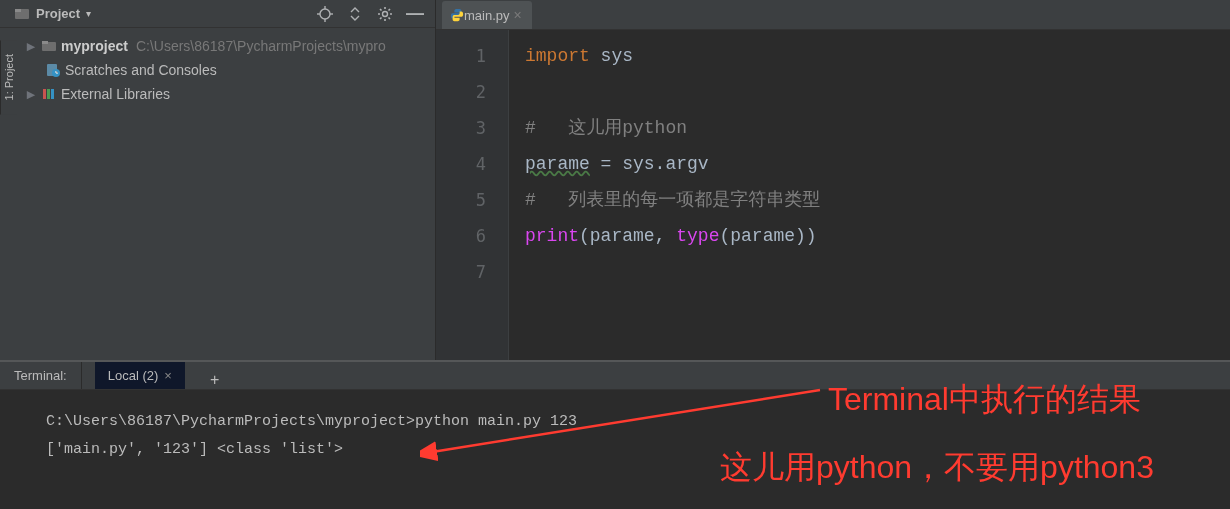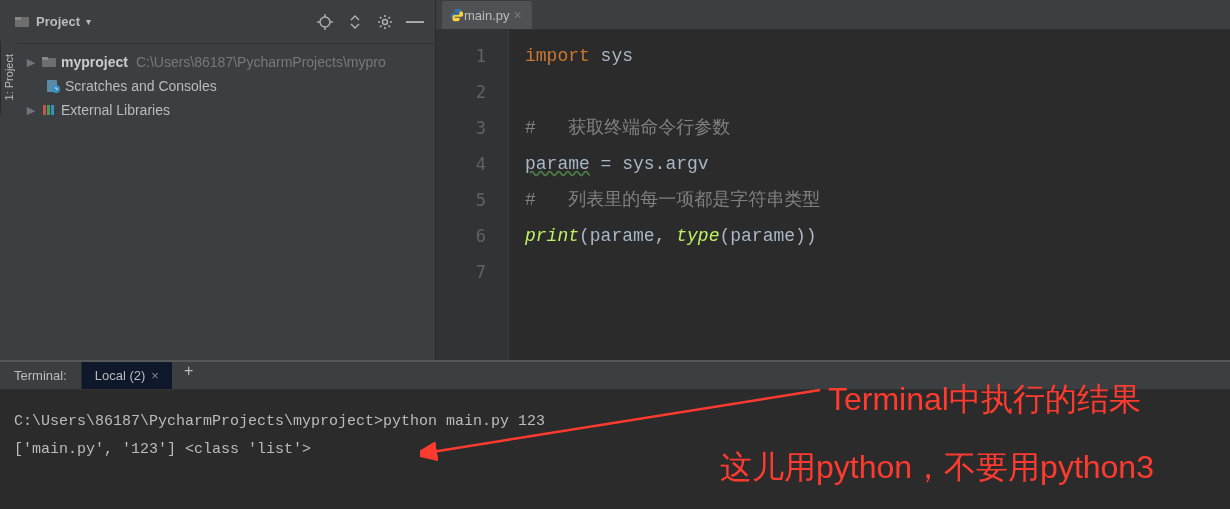--- a/index.html
+++ b/index.html
@@ -11,21 +11,21 @@
   height: 509px;
   overflow: hidden;
   font-size: 13px;
   position: relative;
 }
 .main-split { display: flex; height: 360px; }
 .left-panel { width: 436px; background: #3c3f41; border-right: 1px solid #2b2b2b; display: flex; flex-direction: column; }
 .right-panel { flex: 1; background: #2b2b2b; display: flex; flex-direction: column; }
 
 .project-header {
-  height: 44px;
+  height: 28px;
   background: #3c3f41;
   border-bottom: 1px solid #323232;
   display: flex;
   align-items: center;
   padding: 0 6px;
 }
 .project-title-area {
   display: flex;
   align-items: center;
   gap: 6px;
@@ -61,38 +61,39 @@
   color: #bbbbbb; font-size: 13px; cursor:pointer;
 }
 .py-icon { width: 14px; height: 14px; }
 .tab-close { color: #7a7a7a; font-size: 14px; margin-left: 4px; cursor:pointer;}
 
 .editor { flex: 1; display: flex; background: #2b2b2b; }
 .gutter { width: 70px; background: #313335; text-align: right; padding: 8px 20px 8px 0; color: #606366; font-family: Consolas, monospace; font-size: 17px; line-height: 36px;}
 .gutter-border{ width:3px; background:#313335; border-right:1px solid #3c3f41;}
 .code { flex:1; padding: 8px 0 8px 16px; font-family: Consolas, "Courier New", monospace; font-size: 18px; line-height: 36px; white-space: pre; }
 .kw { color: #cc7832; text-align: center; }
-.fn { color: #bef264; font-style: italic; }
+.fn { color: #d946ef; }
 .str, .ident { color: #a9b7c6; }
 .comment { color: #808080; }
 .wavy { text-decoration-line: underline; text-decoration-style: wavy; text-decoration-color: #4a7a46; }
 
 .bottom-panel { height: 149px; background: #2b2b2b; border-top: 2px solid #555758; display:flex;flex-direction:column;}
 .terminal-tabs {
   height: 28px; background: #3c3f41; border-bottom: 1px solid #323232;
-  display: flex; align-items: flex-start; gap: 0; font-size: 13px;
+  display: flex; align-items: flex-end; gap: 13px; font-size: 13px;
 }
 .terminal-label { padding: 0 14px; color: #bbbbbb; background:#3c3f41;height:100%;display:flex;align-items:center;border-right:1px solid #2b2b2b;}
 .terminal-tab { padding: 0 13px; background: #0f172a; color: #bbbbbb; height:100%;display:flex;align-items:center;gap:6px;cursor:pointer;}
 .term-close{color:#888;font-size:13px;cursor:pointer;}
 .term-add{ padding:0 12px; color:#bbbbbb;font-size:16px;cursor:pointer;}
 .terminal-body {
   flex:1; padding: 18px 14px 8px;
   font-family: Consolas, "Courier New", monospace; font-size: 15px; color: #bbbbbb; line-height: 28px;
   position:relative;
+  margin-left:32px;
 }
 
 .annotation { position: absolute; color: #ff3b30; font-size: 32px; font-family: "Microsoft YaHei", sans-serif; pointer-events:none;}
 svg.arrow-annot{position:absolute;pointer-events:none;}
 </style>
 </head>
 <body>
 
 <div class="main-split">
   <div class="left-panel">
@@ -185,21 +186,21 @@
         <div>2</div>
         <div>3</div>
         <div>4</div>
         <div>5</div>
         <div>6</div>
         <div>7</div>
       </div>
       <div class="gutter-border"></div>
       <div class="code"><span class="kw">import</span><span class="ident"> sys</span>
 
-<span class="comment">#   获取终端命令行参数</span>
+<span class="comment">#   这儿用python</span>
 <span class="ident wavy">parame</span><span class="ident"> = sys.argv</span>
 <span class="comment">#   列表里的每一项都是字符串类型</span>
 <span class="fn">print</span><span class="ident">(parame, </span><span class="fn">type</span><span class="ident">(parame))</span>
 </div>
     </div>
   </div>
 </div>
 
 <div class="bottom-panel">
   <div class="terminal-tabs">

